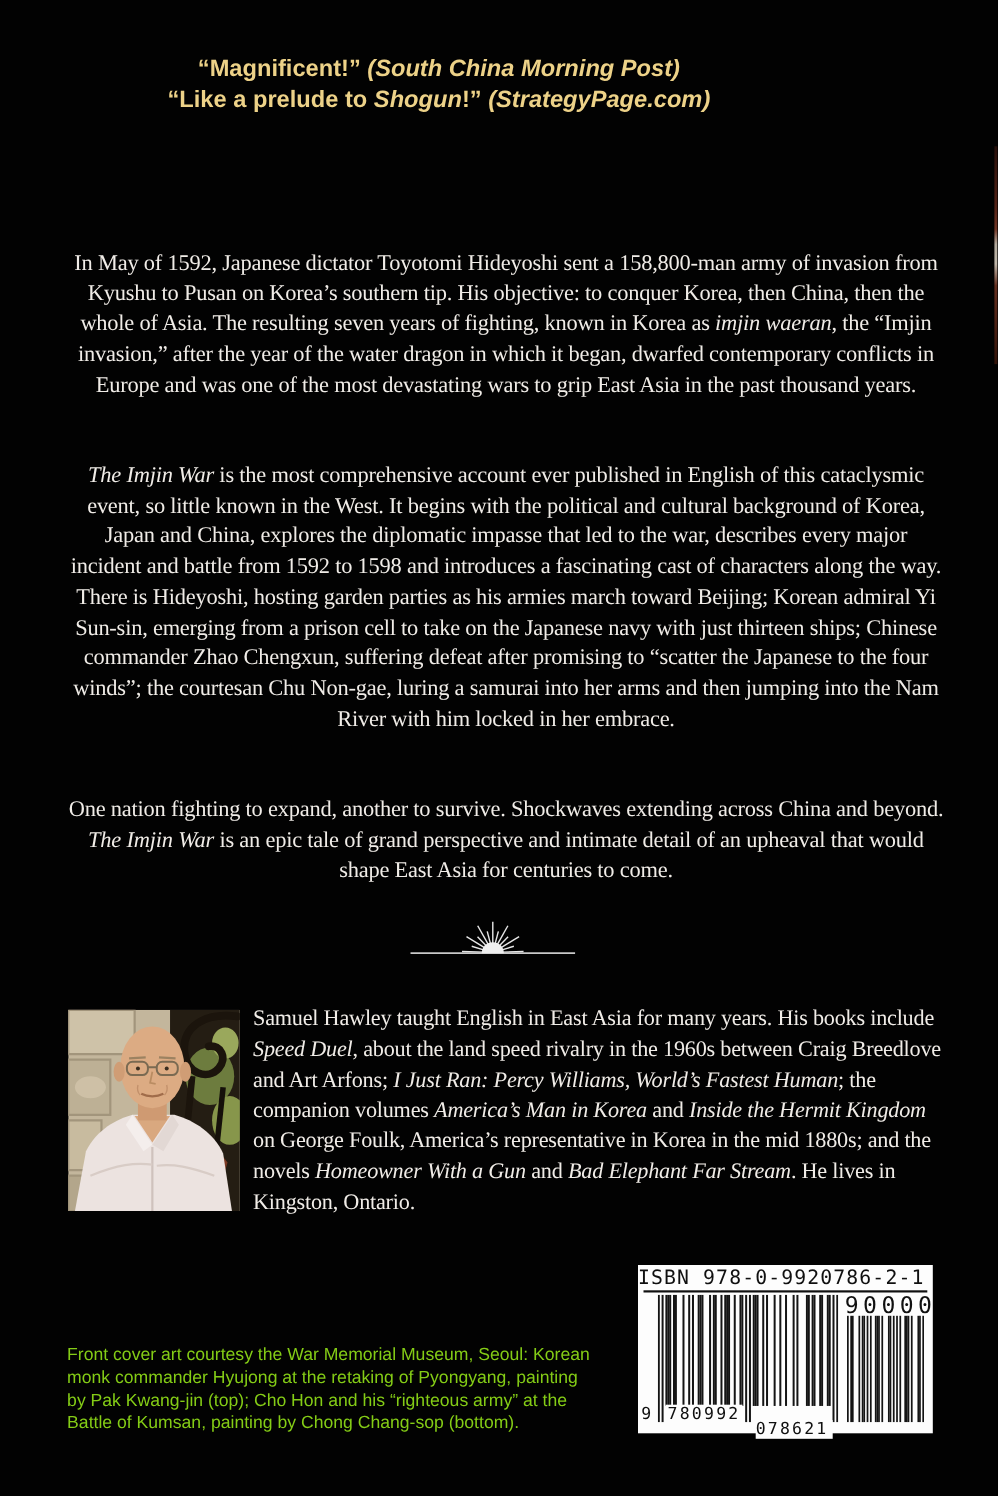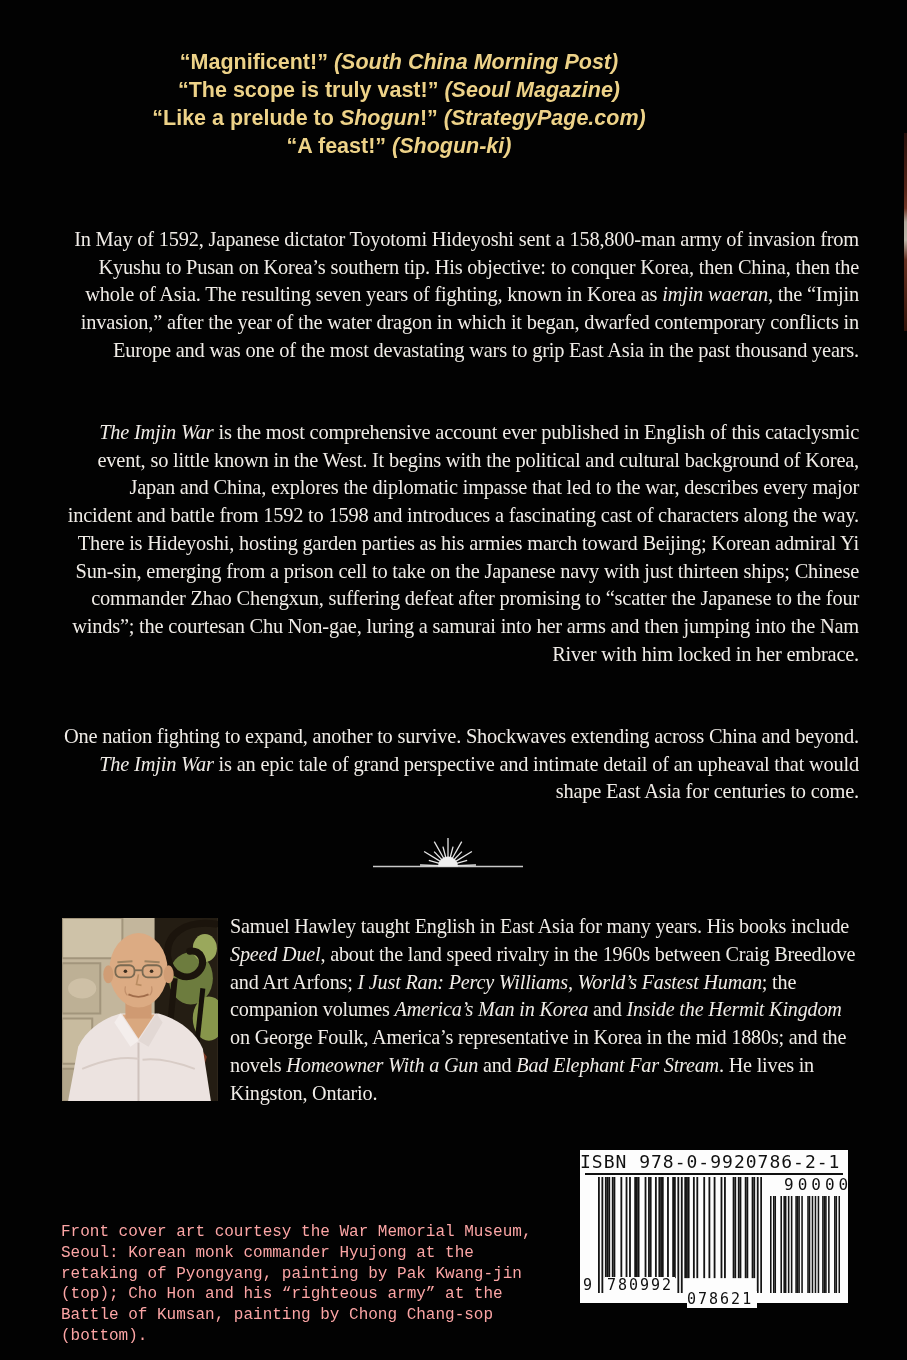--- a/index.html
+++ b/index.html
@@ -13,21 +13,21 @@
   
   .quotes {
     position:absolute; top:48px; left:0; width:798px; text-align:center;
     font-family:"Liberation Sans","DejaVu Sans",sans-serif;
     font-weight:700; font-size:21.5px; line-height:28px; color:#edd288;
   }
 
   
   .para {
     position:absolute; left:61px; width:798px; color:#f0ece7;
-    font-size:20.4px; line-height:27.7px; letter-spacing:-0.2px; text-align:right;
+    font-size:20.4px; line-height:27.7px; letter-spacing:-0.2px; text-align:center;
   }
   .p1 { top:226px; } .p2 { top:419px; } .p3 { top:723px; }
 
   
   .divider { position:absolute; left:373px; top:838px; width:150px; height:32px; }
 
   
   .photo { position:absolute; left:62px; top:918px; width:156px; height:183px; }
   .photo svg { display:block; }
   .bio {
@@ -36,22 +36,22 @@
   }
 
   
   .publisher {
     position:absolute; left:62px; top:1140px;
     font-family:"Liberation Sans","DejaVu Sans",sans-serif;
     font-size:17.5px; line-height:20.4px; color:#e9dda4; font-weight:700;
   }
   .credit {
     position:absolute; left:61px; top:1222px; width:480px;
-    font-family:Liberation Mono, monospace;
-    font-size:16px; line-height:20.8px; color:#fca5a5;
+    font-family:Liberation Sans, sans-serif;
+    font-size:16px; line-height:20.8px; color:#84cc16;
   }
 
   
   .barcode-box {
     position:absolute; left:580px; top:1150px; width:268px; height:153px;
     background:#fdfdfd; color:#101010;
   }
   .isbn-line {
     position:absolute; top:1px; left:0; width:100%; 
     font-family:"DejaVu Sans Mono","Liberation Mono",monospace;
@@ -63,41 +63,39 @@
   .main-bars rect, .supp-bars rect { fill:#141414; }
   .digit {
     position:absolute; top:127px; background:#fdfdfd;
     font-family:"DejaVu Sans Mono","Liberation Mono",monospace;
     font-size:15px; line-height:17px;
   }
   .d-first { left:3px; background:transparent; }
   .d-left  { left:25px;  width:70px; text-align:center; letter-spacing:2px; }
   .d-right { left:107px; width:70px; text-align:left; letter-spacing:2px;margin-top:14px; }
   .price-code {
-    position:absolute; left:188px; top:25px; width:72px; text-align:left;
+    position:absolute; left:188px; top:25px; width:72px; text-align:center;
     font-family:"DejaVu Sans Mono","Liberation Mono",monospace;
-    font-size:16px; letter-spacing:4px;margin-left:16px;
+    font-size:21px; letter-spacing:4px;
   }
 
   
   .edge-artifact {
     position:absolute; right:0; top:133px; width:3px; height:198px; opacity:.9;
     background:linear-gradient(180deg,#2a100b 0%,#5c2619 28%,#7c3a28 38%,#c6bcae 45%,#d3cabc 54%,#6e3322 64%,#361409 100%);
   }
 </style>
 </head>
 <body>
 
 <div class="page">
 
   <section class="quotes">
     <div><span>“Magnificent!” </span><span class="it">(South China Morning Post)</span></div>
-    <div><span>“The scope is truly vast!” </span><span class="it">(Seoul Magazine)</span></div>
     <div><span>“Like a prelude to </span><span class="it">Shogun</span><span>!” </span><span class="it">(StrategyPage.com)</span></div>
-    <div><span>“A feast!” </span><span class="it">(Shogun-ki)</span></div>
   </section>
 
   <p class="para p1"><span>In May of 1592, Japanese dictator Toyotomi Hideyoshi sent a 158,800-man army of invasion from Kyushu to Pusan on Korea’s southern tip. His objective: to conquer Korea, then China, then the whole of Asia. The resulting seven years of fighting, known in Korea as </span><span class="it">imjin waeran</span><span>, the “Imjin invasion,” after the year of the water dragon in which it began, dwarfed contemporary conflicts in Europe and was one of the most devastating wars to grip East Asia in the past thousand years.</span></p>
   <p class="para p2"><span class="it">The Imjin War</span><span> is the most comprehensive account ever published in English of this cataclysmic event, so little known in the West. It begins with the political and cultural background of Korea, Japan and China, explores the diplomatic impasse that led to the war, describes every major incident and battle from 1592 to 1598 and introduces a fascinating cast of characters along the way. There is Hideyoshi, hosting garden parties as his armies march toward Beijing; Korean admiral Yi Sun-sin, emerging from a prison cell to take on the Japanese navy with just thirteen ships; Chinese commander Zhao Chengxun, suffering defeat after promising to “scatter the Japanese to the four winds”; the courtesan Chu Non-gae, luring a samurai into her arms and then jumping into the Nam River with him locked in her embrace.</span></p>
   <p class="para p3"><span>One nation fighting to expand, another to survive. Shockwaves extending across China and beyond. </span><span class="it">The Imjin War</span><span> is an epic tale of grand perspective and intimate detail of an upheaval that would shape East Asia for centuries to come.</span></p>
 
   <div class="divider">
     <svg id="sun-svg" width="150" height="32" viewBox="0 0 150 32">
         <line x1="67.00487338384724" y1="27.720804026379994" x2="47.01705684346532" y2="27.02281409232998" stroke="#e6e6e6" stroke-width="1.3"></line>
         <line x1="67.33608390147609" y1="25.705574138311277" x2="55.84020975369022" y2="22.263935345778194" stroke="#e6e6e6" stroke-width="1.3"></line>

